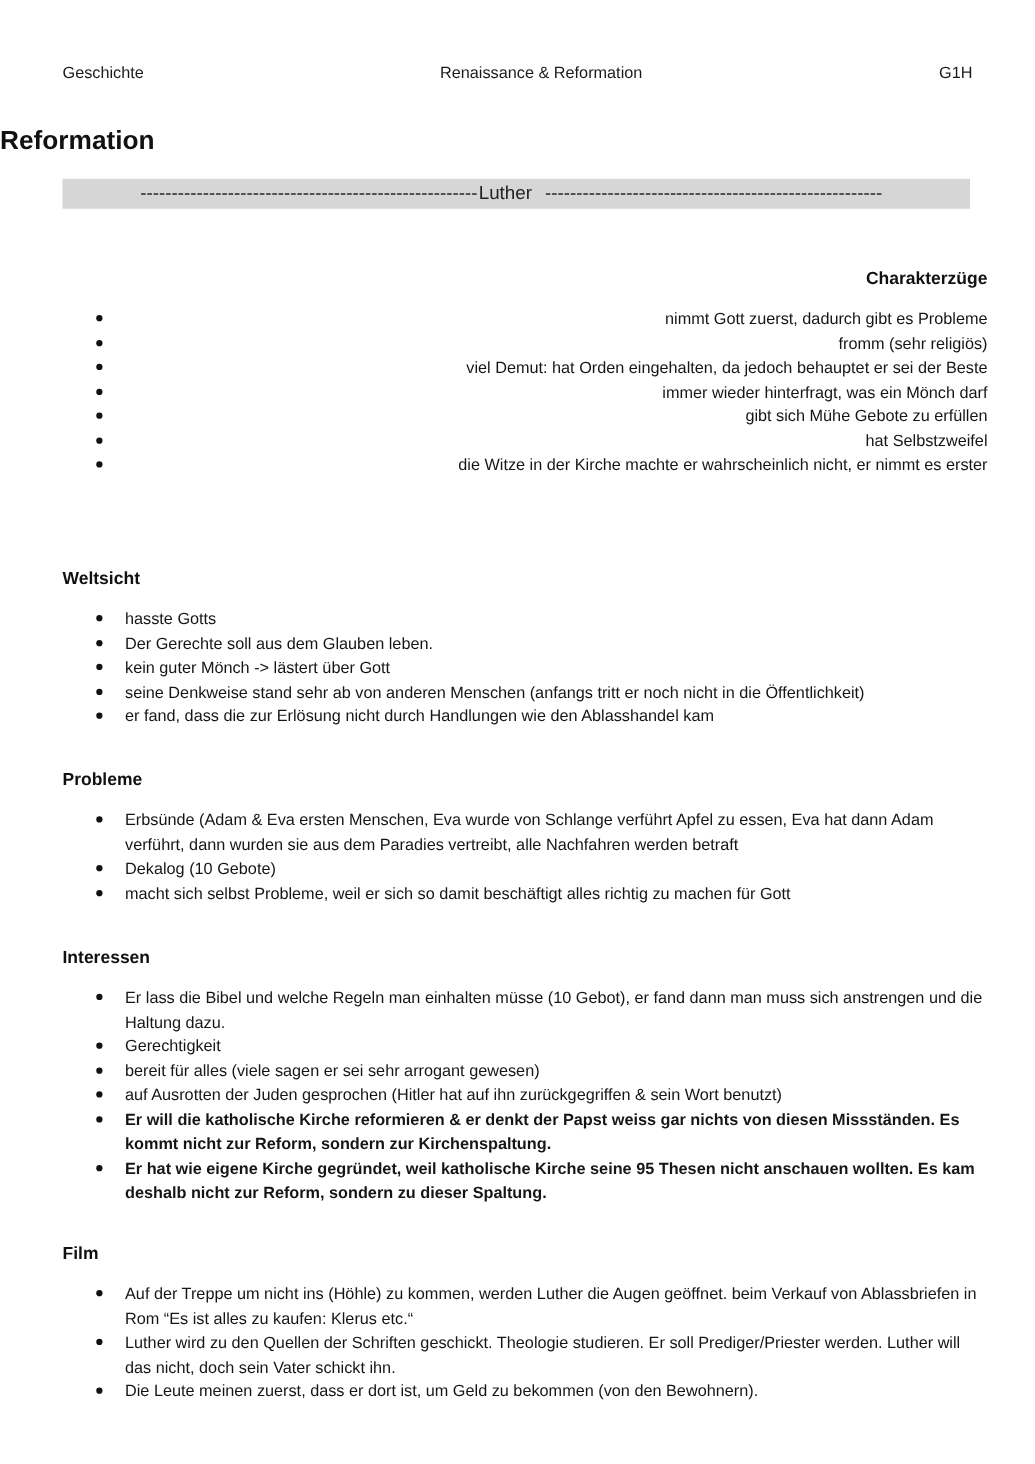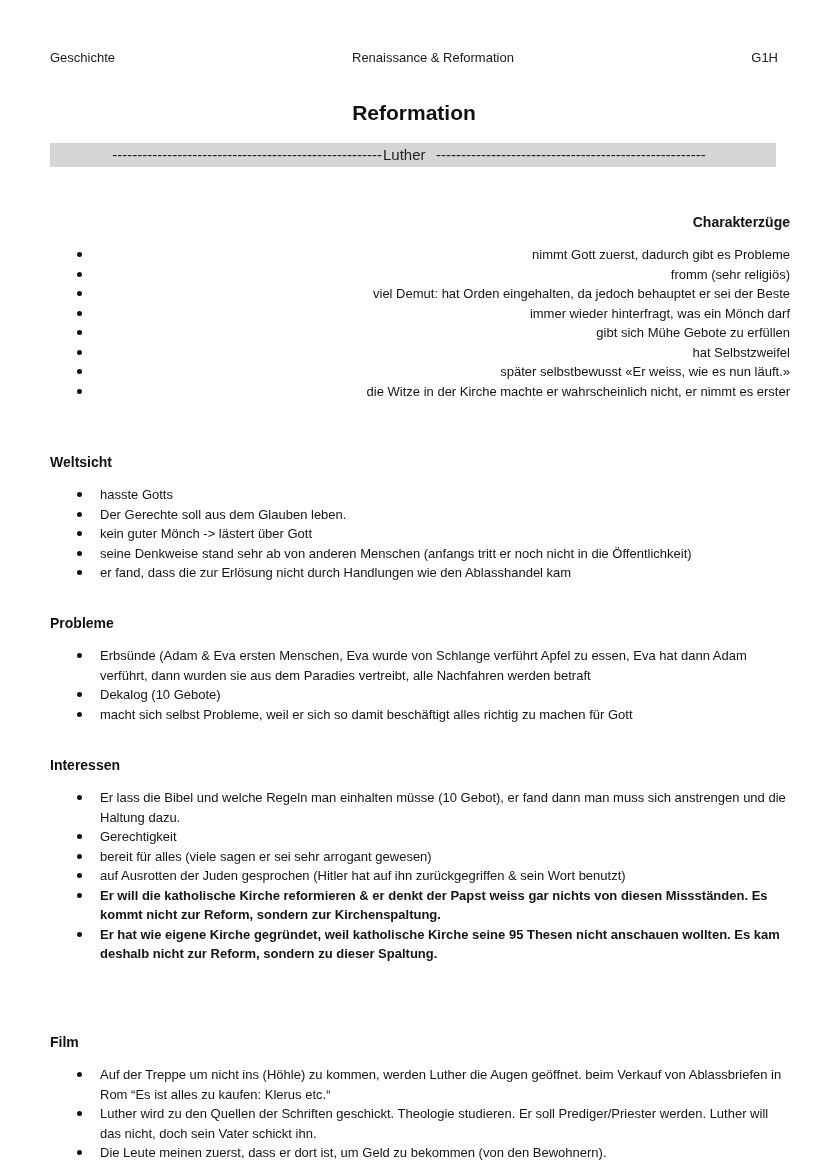--- a/index.html
+++ b/index.html
@@ -10,21 +10,21 @@
     }
     .page-header {
       position: absolute; top: 50px; left: 50px; right: 50px; height: 18px;
       font-size: 13px; color: #1a1a1a;
     }
     .page-header .left { position: absolute; left: 0; top: 0; }
     .page-header .center { position: absolute; left: 278px; top: 0; margin-left: 24px; }
     .page-header .right { position: absolute; right: 0; top: 0; }
 
     .doc-title {
-      position: absolute; top: 101px; left: 0; width: 828px; text-align: center;
+      position: absolute; top: 101px; left: 0; width: 828px; 
       font-size: 21px; font-weight: bold; color: #111;
     }
     .band {
       position: absolute; top: 143px; left: 50px; width: 726px; height: 24px;
       background: #d6d6d6; overflow: hidden; white-space: nowrap;
       font-size: 15px; line-height: 24px; color: #222;
     }
     .band .dashes { position: absolute; top: 0; height: 24px; overflow: hidden; white-space: nowrap; letter-spacing: 0px; }
     .band .dashes.left { left: 0; width: 332px; text-align: right; }
     .band .dashes.right { left: 386px; width: 340px; text-align: left; }
@@ -65,21 +65,20 @@
 
 <div class="section" style="top:212px;text-align:right;">
   <h2>Charakterzüge</h2>
   <ul class="list">
     <li>nimmt Gott zuerst, dadurch gibt es Probleme</li>
     <li>fromm (sehr religiös)</li>
     <li>viel Demut: hat Orden eingehalten, da jedoch behauptet er sei der Beste</li>
     <li>immer wieder hinterfragt, was ein Mönch darf</li>
     <li>gibt sich Mühe Gebote zu erfüllen</li>
     <li>hat Selbstzweifel</li>
-    <li>später selbstbewusst «Er weiss, wie es nun läuft.»</li>
     <li>die Witze in der Kirche machte er wahrscheinlich nicht, er nimmt es erster</li>
   </ul>
 </div>
 
 <div class="section" style="top:452px;">
   <h2>Weltsicht</h2>
   <ul class="list">
     <li>hasste Gotts</li>
     <li>Der Gerechte soll aus dem Glauben leben.</li>
     <li>kein guter Mönch -&gt; lästert über Gott</li>
@@ -102,20 +101,20 @@
   <ul class="list">
     <li>Er lass die Bibel und welche Regeln man einhalten müsse (10 Gebot), er fand dann man muss sich anstrengen und die Haltung dazu.</li>
     <li>Gerechtigkeit</li>
     <li>bereit für alles (viele sagen er sei sehr arrogant gewesen)</li>
     <li>auf Ausrotten der Juden gesprochen (Hitler hat auf ihn zurückgegriffen &amp; sein Wort benutzt)</li>
     <li class="bold">Er will die katholische Kirche reformieren &amp; er denkt der Papst weiss gar nichts von diesen Missständen. Es kommt nicht zur Reform, sondern zur Kirchenspaltung.</li>
     <li class="bold">Er hat wie eigene Kirche gegründet, weil katholische Kirche seine 95 Thesen nicht anschauen wollten. Es kam deshalb nicht zur Reform, sondern zu dieser Spaltung.</li>
   </ul>
 </div>
 
-<div class="section" style="top:992px;margin-top:40px;">
+<div class="section" style="top:992px;">
   <h2>Film</h2>
   <ul class="list">
     <li>Auf der Treppe um nicht ins (Höhle) zu kommen, werden Luther die Augen geöffnet. beim Verkauf von Ablassbriefen in Rom “Es ist alles zu kaufen: Klerus etc.“</li>
     <li>Luther wird zu den Quellen der Schriften geschickt. Theologie studieren. Er soll Prediger/Priester werden. Luther will das nicht, doch sein Vater schickt ihn.</li>
     <li>Die Leute meinen zuerst, dass er dort ist, um Geld zu bekommen (von den Bewohnern).</li>
   </ul>
 </div>
 
 </body></html>

